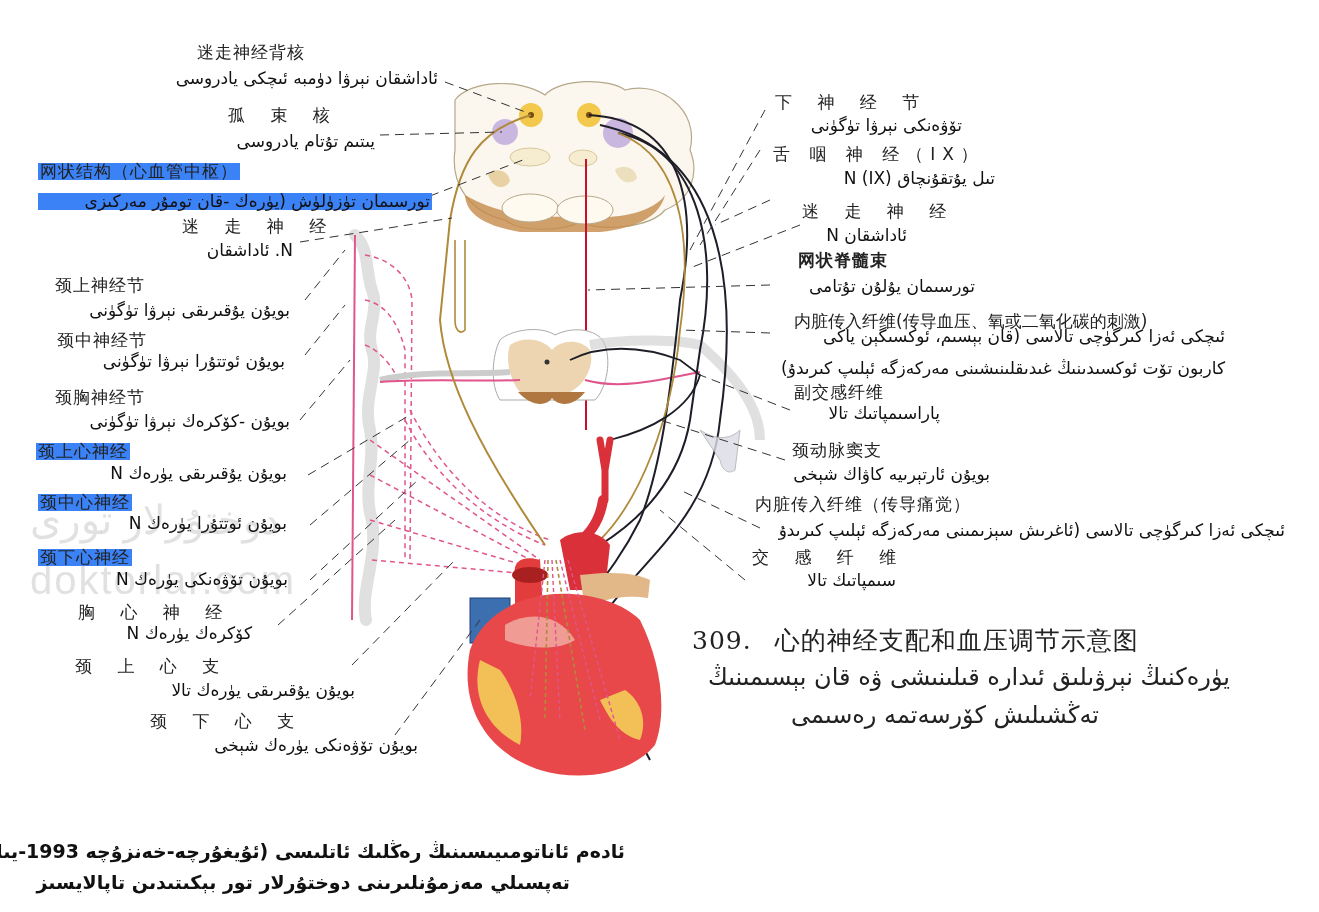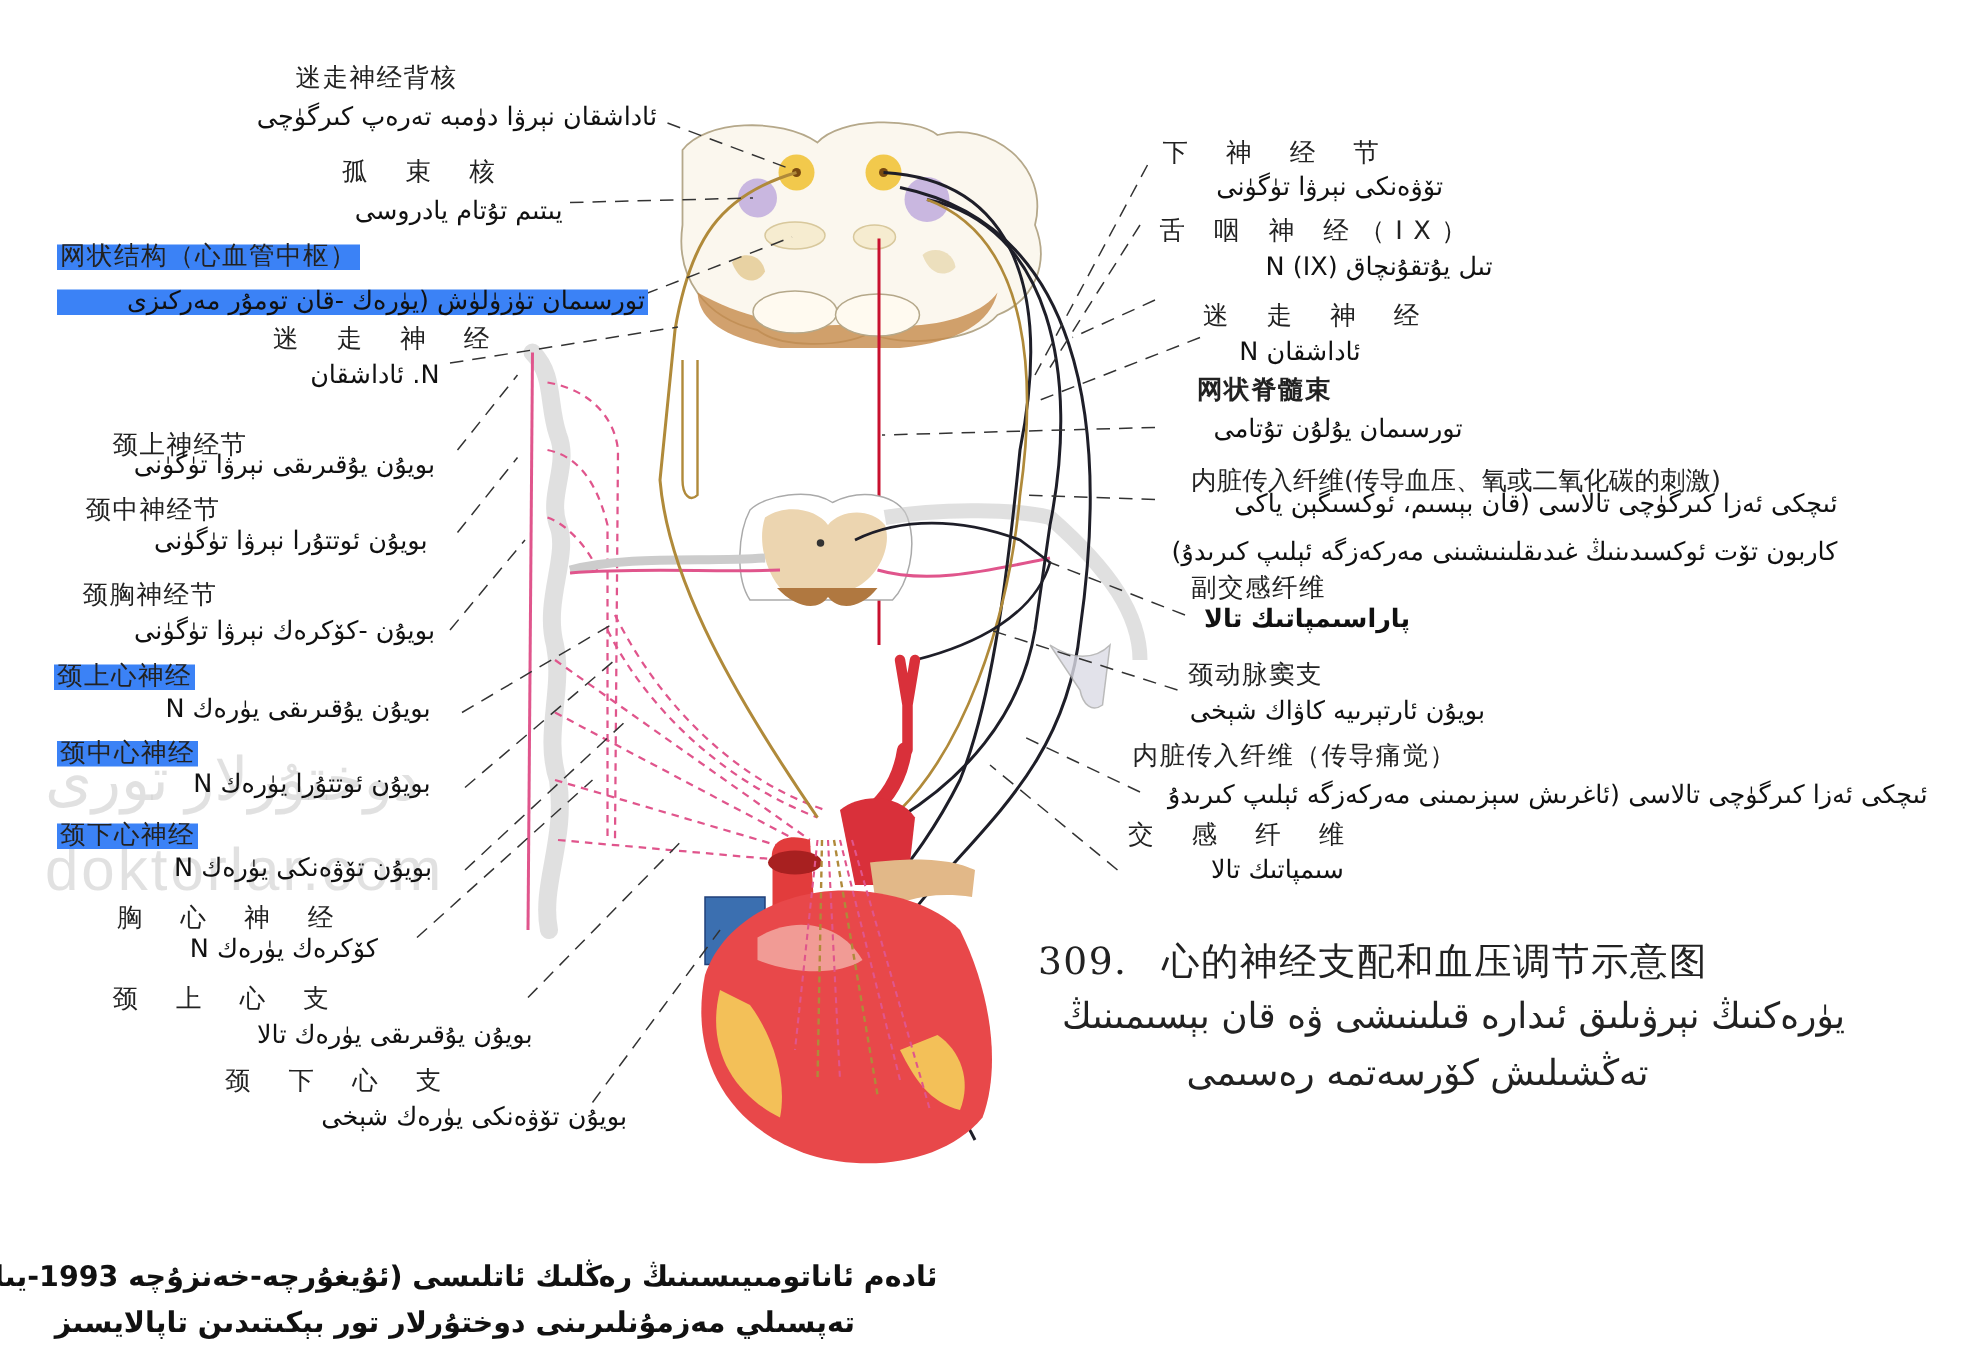--- a/index.html
+++ b/index.html
@@ -118,32 +118,32 @@
     <line x1="785" y1="460" x2="660" y2="420"></line>
     <line x1="760" y1="528" x2="680" y2="490"></line>
     <line x1="745" y1="580" x2="660" y2="510"></line>
   </g>
 </svg>
 
 <div class="lbl wm" style="left:30px;top:500px;">دوختۇرلار تورى</div>
 <div class="lbl wm" style="left:30px;top:560px;">doktorlar.com</div>
 
 <div class="lbl zh" style="left:197px;top:44px;">迷走神经背核</div>
-<div class="lbl ug" style="left:128px;top:70px;width:310px;">ئاداشقان نېرۋا دۈمبە تەرەپ كىرگۈچى</div>
+<div class="lbl ug" style="left:128px;top:70px;width:310px;">ئاداشقان نېرۋا دۈمبە ئىچكى يادروسى</div>
 
 <div class="lbl zh wide" style="left:228px;top:107px;">孤 束 核</div>
 <div class="lbl ug" style="left:205px;top:133px;width:170px;">يىتىم تۇتام يادروسى</div>
 
 <div class="lbl zh shade" style="left:38px;top:163px;">网状结构（心血管中枢）</div>
 <div class="lbl ug shade" style="left:38px;top:193px;width:390px;">تورسىمان تۈزۈلۈش (يۈرەك -قان تومۇر مەركىزى</div>
 
 <div class="lbl zh wide" style="left:182px;top:218px;">迷 走 神 经</div>
 <div class="lbl ug" style="left:183px;top:242px;width:110px;">N. ئاداشقان</div>
 
-<div class="lbl zh" style="left:55px;top:289px;margin-left:20px;">颈上神经节</div>
+<div class="lbl zh" style="left:55px;top:277px;">颈上神经节</div>
 <div class="lbl ug" style="left:50px;top:302px;width:240px;">بويۇن يۇقىرىقى نېرۋا تۈگۈنى</div>
 
 <div class="lbl zh" style="left:57px;top:332px;">颈中神经节</div>
 <div class="lbl ug" style="left:55px;top:353px;width:230px;">بويۇن ئوتتۇرا نېرۋا تۈگۈنى</div>
 
 <div class="lbl zh" style="left:55px;top:389px;">颈胸神经节</div>
 <div class="lbl ug" style="left:40px;top:413px;width:250px;">بويۇن -كۆكرەك نېرۋا تۈگۈنى</div>
 
 <div class="lbl zh shade" style="left:36px;top:443px;">颈上心神经</div>
 <div class="lbl ug" style="left:82px;top:465px;width:205px;">بويۇن يۇقىرىقى يۈرەك N</div>
@@ -173,21 +173,21 @@
 <div class="lbl ug" style="left:802px;top:227px;width:105px;">ئاداشقان N</div>
 
 <div class="lbl zh" style="left:798px;top:252px;font-weight:bold;">网状脊髓束</div>
 <div class="lbl ug" style="left:800px;top:278px;width:175px;">تورسىمان يۇلۇن تۇتامى</div>
 
 <div class="lbl zh" style="left:794px;top:313px;letter-spacing:0;">内脏传入纤维(传导血压、氧或二氧化碳的刺激)</div>
 <div class="lbl ug" style="left:770px;top:328px;width:455px;">ئىچكى ئەزا كىرگۈچى تالاسى (قان بېسىم، ئوكسىگېن ياكى</div>
 <div class="lbl ug" style="left:745px;top:360px;width:480px;">كاربون تۆت ئوكسىدىنىڭ غىدىقلىنىشىنى مەركەزگە ئېلىپ كىرىدۇ)</div>
 
 <div class="lbl zh" style="left:794px;top:384px;">副交感纤维</div>
-<div class="lbl ug" style="left:812px;top:405px;width:128px;font-weight:bold;">پاراسىمپاتىك تالا</div>
+<div class="lbl ug" style="left:812px;top:405px;width:128px;">پاراسىمپاتىك تالا</div>
 
 <div class="lbl zh" style="left:792px;top:442px;">颈动脉窦支</div>
 <div class="lbl ug" style="left:790px;top:466px;width:200px;">بويۇن ئارتېرىيە كاۋاك شېخى</div>
 
 <div class="lbl zh" style="left:755px;top:496px;">内脏传入纤维（传导痛觉）</div>
 <div class="lbl ug" style="left:680px;top:522px;width:605px;">ئىچكى ئەزا كىرگۈچى تالاسى (ئاغرىش سېزىمىنى مەركەزگە ئېلىپ كىرىدۇ</div>
 
 <div class="lbl zh wide" style="left:752px;top:549px;">交 感 纤 维</div>
 <div class="lbl ug" style="left:768px;top:572px;width:128px;">سىمپاتىك تالا</div>
 

